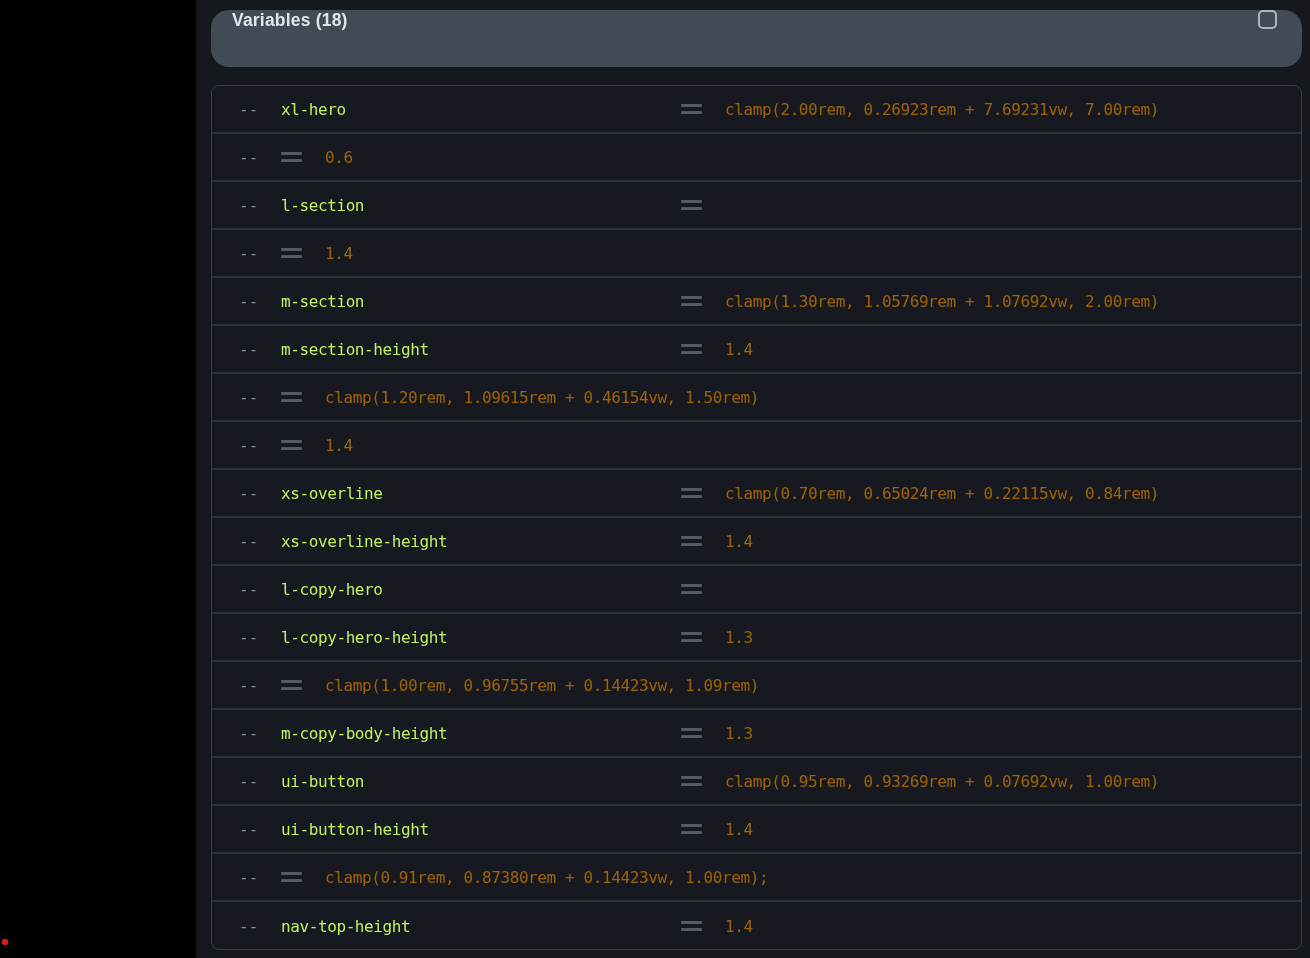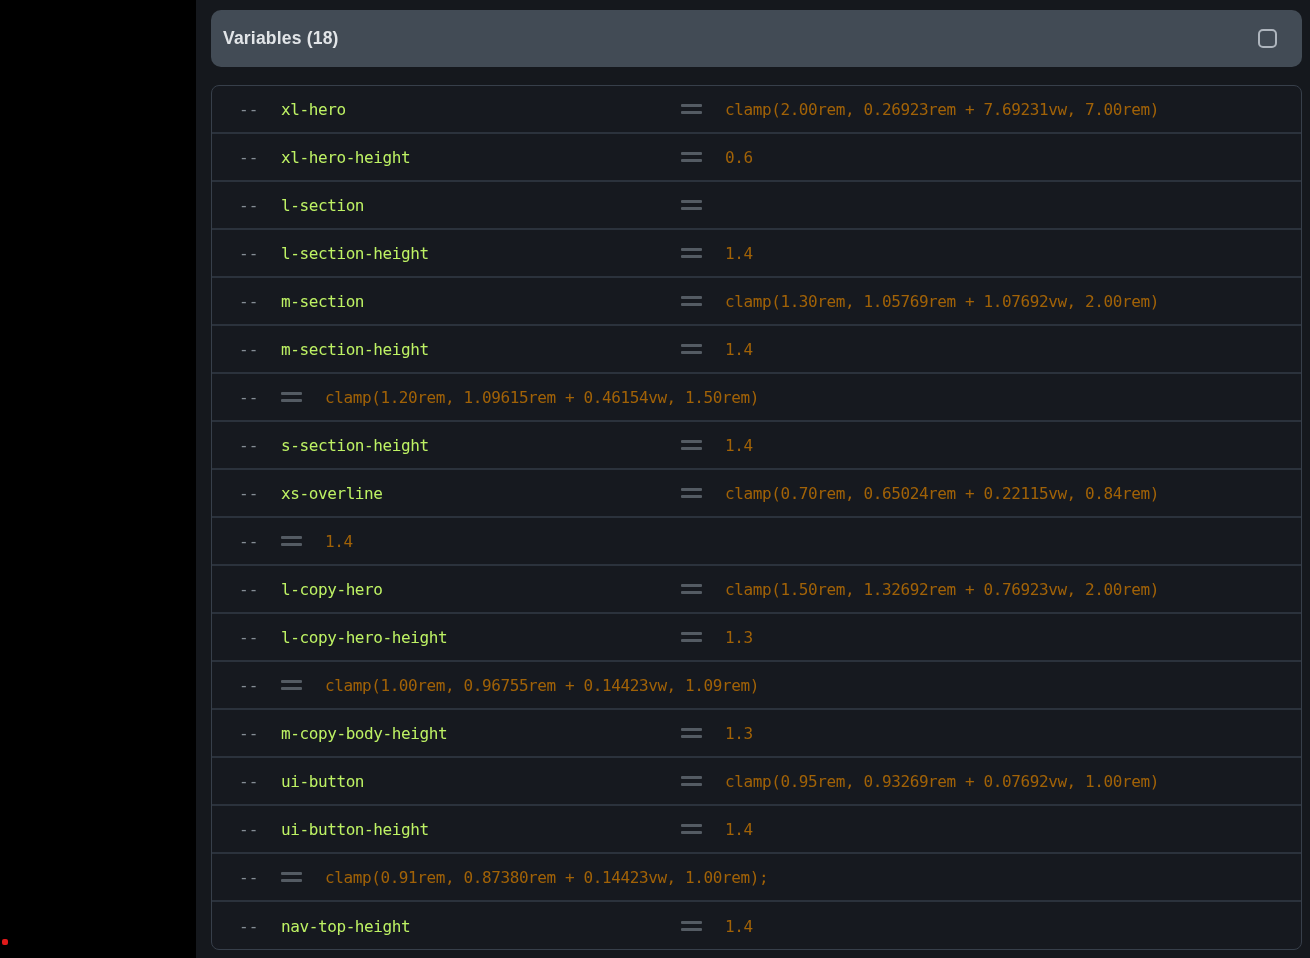--- a/index.html
+++ b/index.html
@@ -23,24 +23,23 @@
   }
   .panel {
     position: absolute;
     left: 211px; top: 0;
     width: 1091px; height: 958px;
   }
   .panel-header {
     position: absolute;
     left: 0; top: 10px;
     width: 1091px; height: 57px;
-    border-radius: 10px;
+    border-radius: 18px;
     display: flex;
-    align-items: center;
-    padding: 0 25px 0 12px;
+    padding: 0 25px 0 21px;
   }
   .panel-title {
     font-size: 17.5px;
     font-weight: bold;
     letter-spacing: 0.2px;
     color: #e2e5e8;
   }
   .checkbox {
     margin-left: auto;
     width: 19px; height: 19px;
@@ -112,38 +111,36 @@
     <span class="dash">--</span>
     <span class="name">xl-hero</span>
     <span class="equals">
           <i></i>
           <i></i>
         </span>
     <span class="value">clamp(2.00rem, 0.26923rem + 7.69231vw, 7.00rem)</span>
   </div>
       <div class="row">
     <span class="dash">--</span>
-    <span class="name">xl-hero-height</span>
     <span class="equals">
           <i></i>
           <i></i>
         </span>
     <span class="value">0.6</span>
   </div>
       <div class="row">
     <span class="dash">--</span>
     <span class="name">l-section</span>
     <span class="equals">
           <i></i>
           <i></i>
         </span>
   </div>
       <div class="row">
     <span class="dash">--</span>
-    <span class="name">l-section-height</span>
     <span class="equals">
           <i></i>
           <i></i>
         </span>
     <span class="value">1.4</span>
   </div>
       <div class="row">
     <span class="dash">--</span>
     <span class="name">m-section</span>
     <span class="equals">
@@ -164,52 +161,51 @@
       <div class="row">
     <span class="dash">--</span>
     <span class="equals">
           <i></i>
           <i></i>
         </span>
     <span class="value">clamp(1.20rem, 1.09615rem + 0.46154vw, 1.50rem)</span>
   </div>
       <div class="row">
     <span class="dash">--</span>
-    <span class="name">s-section-height</span>
     <span class="equals">
           <i></i>
           <i></i>
         </span>
     <span class="value">1.4</span>
   </div>
       <div class="row">
     <span class="dash">--</span>
     <span class="name">xs-overline</span>
     <span class="equals">
           <i></i>
           <i></i>
         </span>
     <span class="value">clamp(0.70rem, 0.65024rem + 0.22115vw, 0.84rem)</span>
   </div>
       <div class="row">
     <span class="dash">--</span>
+    <span class="name">xs-overline-height</span>
     <span class="equals">
           <i></i>
           <i></i>
         </span>
     <span class="value">1.4</span>
   </div>
       <div class="row">
     <span class="dash">--</span>
     <span class="name">l-copy-hero</span>
     <span class="equals">
           <i></i>
           <i></i>
         </span>
-    <span class="value">clamp(1.50rem, 1.32692rem + 0.76923vw, 2.00rem)</span>
   </div>
       <div class="row">
     <span class="dash">--</span>
     <span class="name">l-copy-hero-height</span>
     <span class="equals">
           <i></i>
           <i></i>
         </span>
     <span class="value">1.3</span>
   </div>

